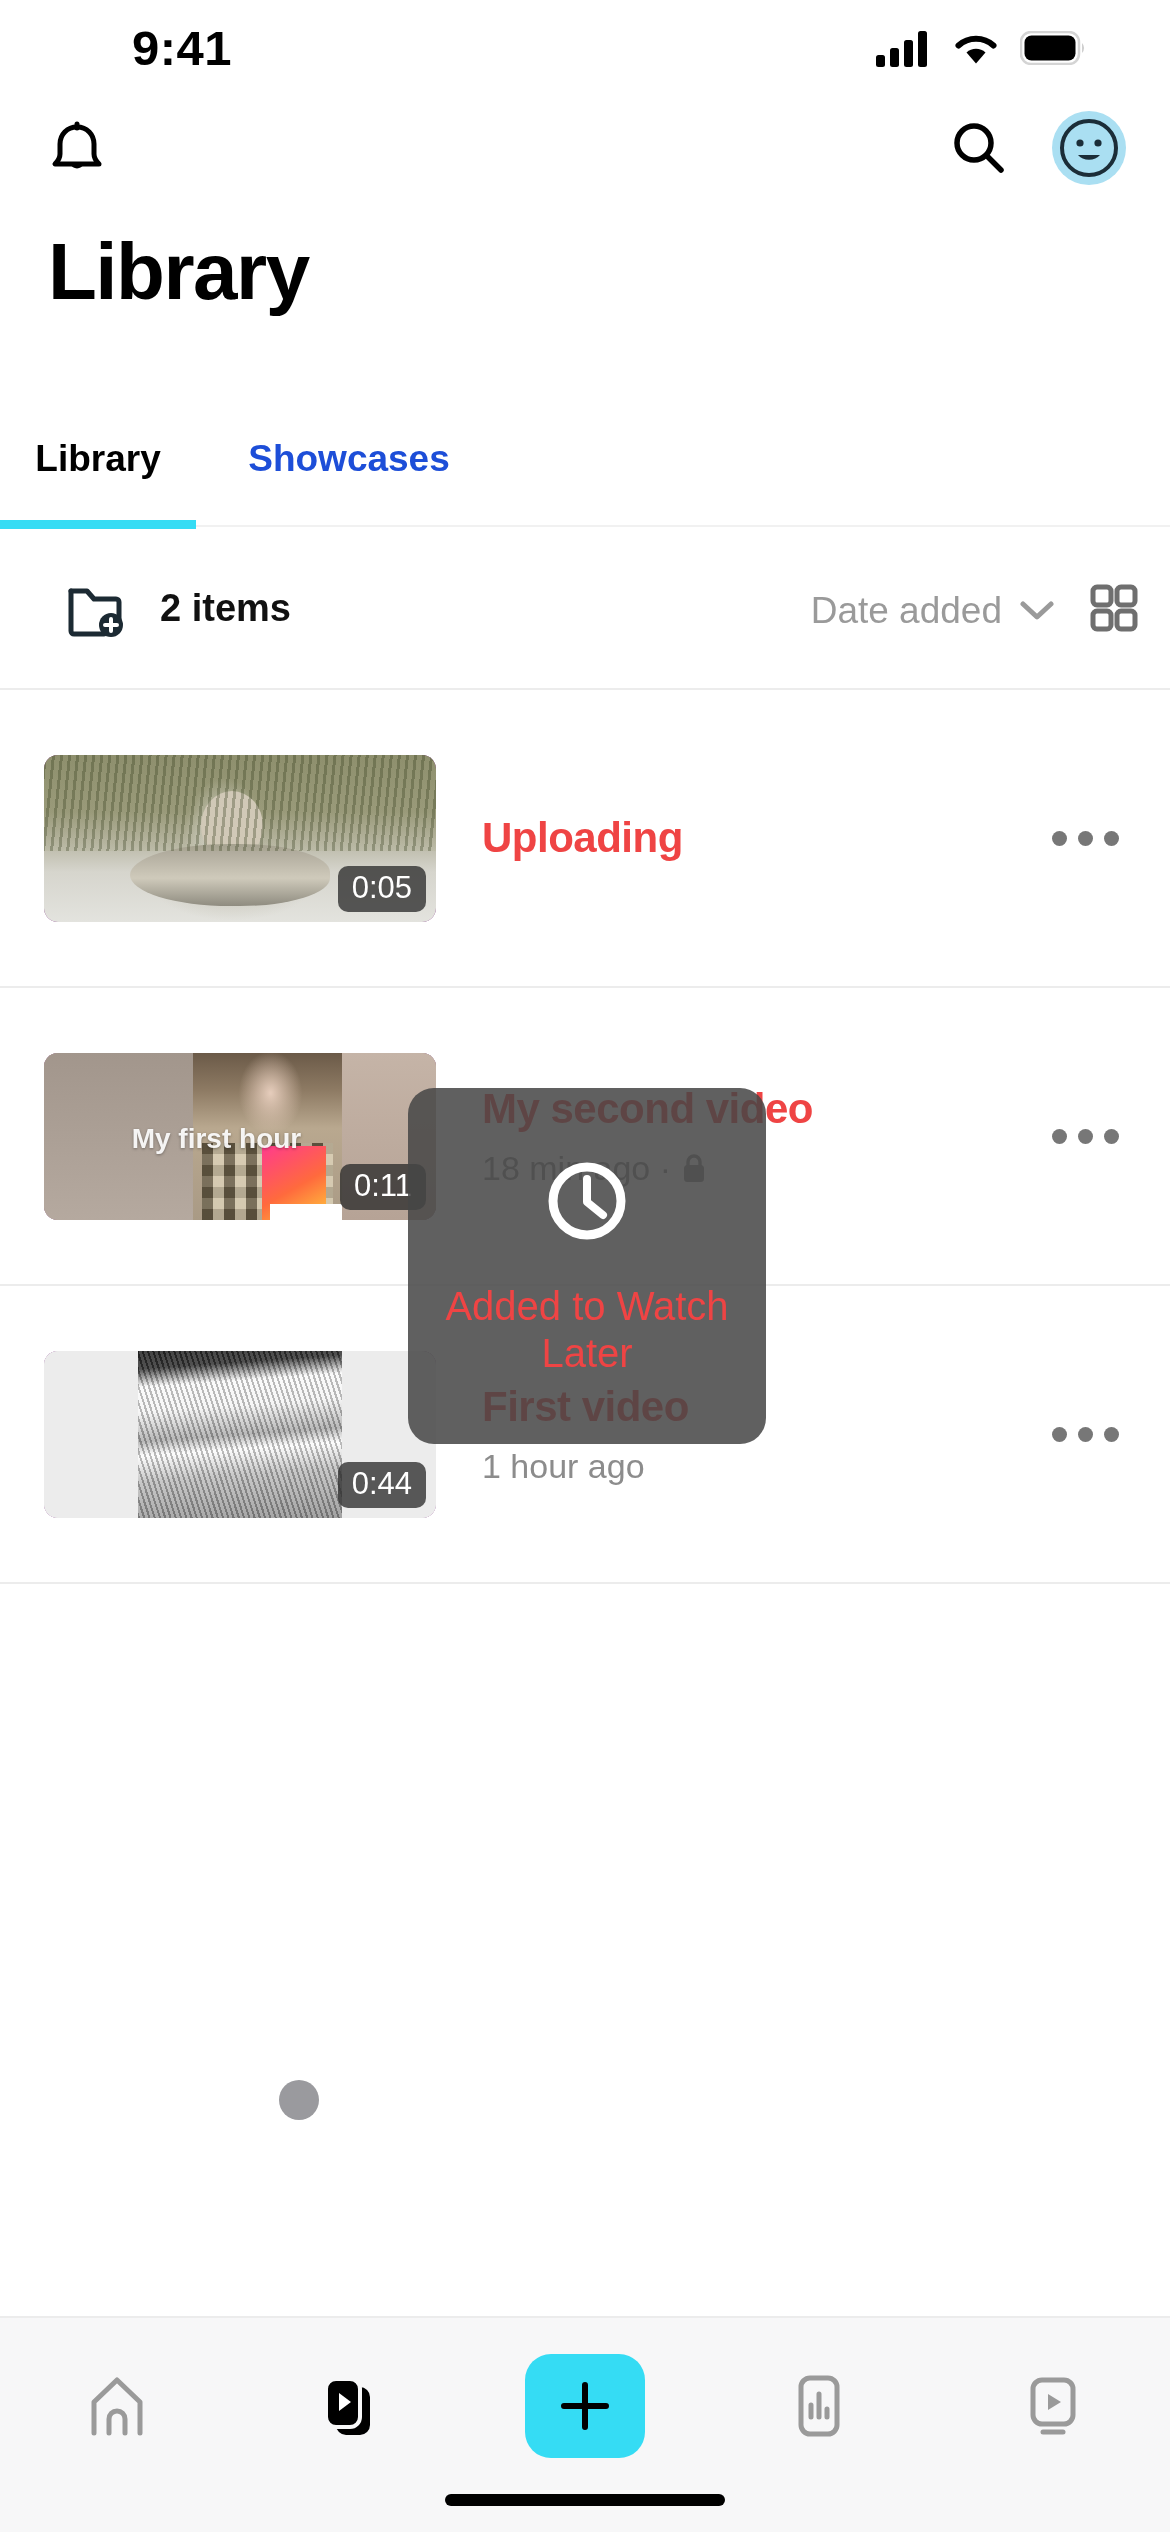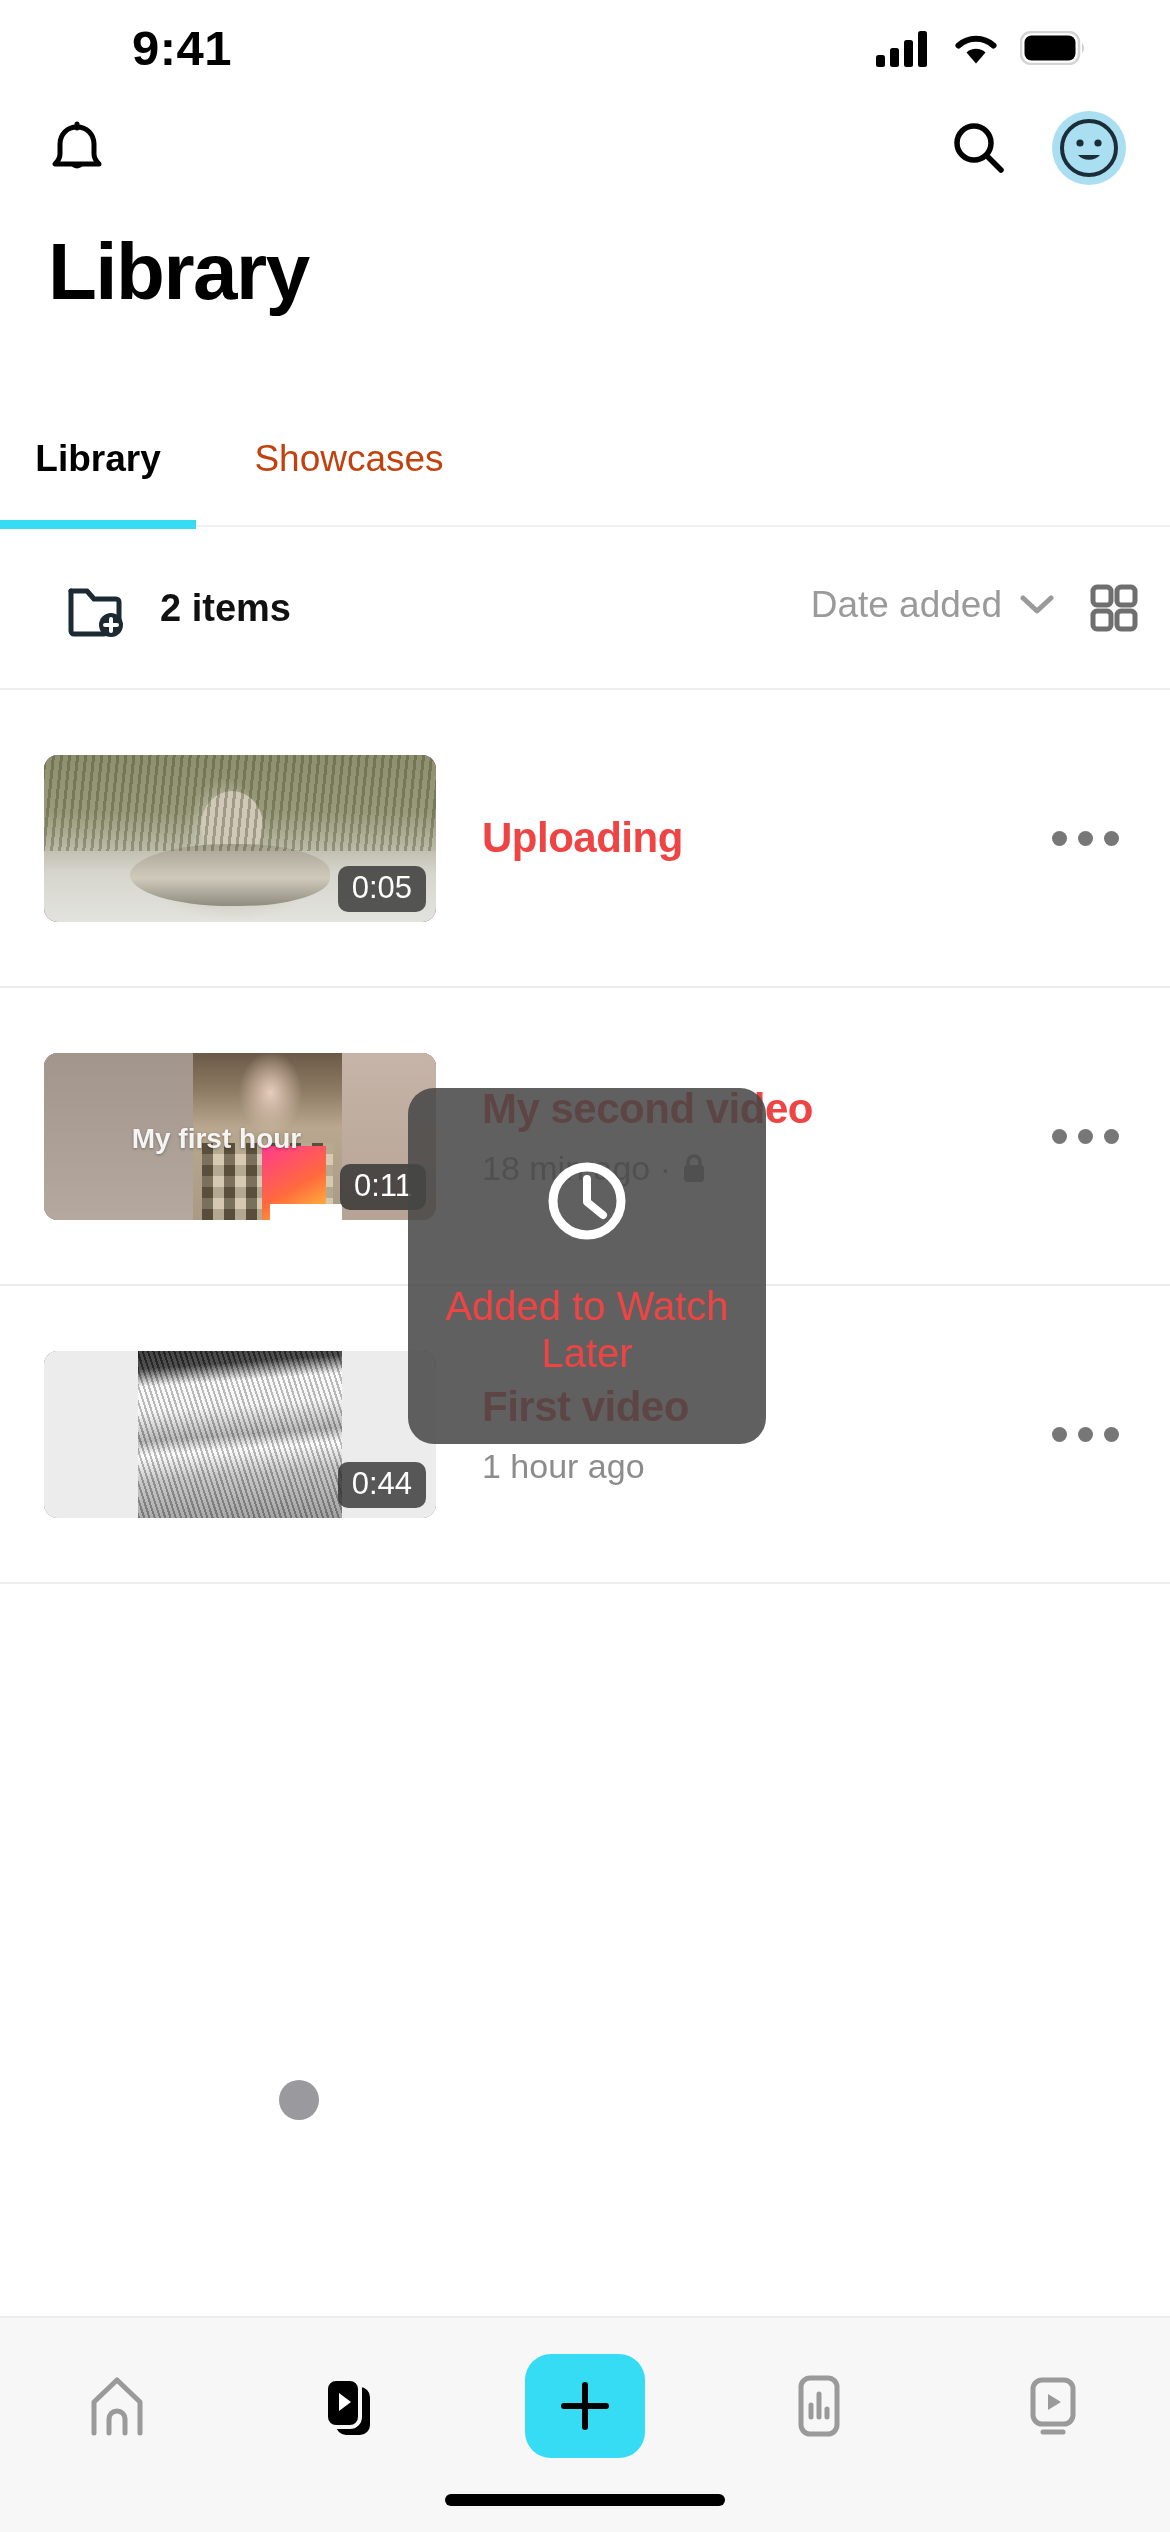--- a/index.html
+++ b/index.html
@@ -45,37 +45,37 @@
   .tabs {
     position:absolute; top:420px; left:0; right:0; height:104px;
     display:flex; align-items:flex-start;
   }
   .tab {
     height:104px; display:flex; align-items:flex-start; justify-content:center;
     padding-top:18px;
     font-size:37px; font-weight:700;
   }
   .tab.t0 { width:196px; color:#000; }
-  .tab.t1 { width:306px; color:#c2410c; font-weight:400; }
+  .tab.t1 { width:306px; color:#1d4ed8; font-weight:700; }
   .tab-underline {
     position:absolute; left:0; top:520px; width:196px; height:9px; background:#35dcf4;
   }
   .tabs-divider {
     position:absolute; left:0; top:525px; right:0; height:2px; background:#f1f1f1;
   }
 
   
   .filterbar {
     position:absolute; top:528px; left:0; right:0; height:160px;
     display:flex; align-items:center; justify-content:space-between;
     padding:0 32px 0 64px;
   }
   .filter-left { display:flex; align-items:center; gap:30px; }
   .items-count { font-size:38px; font-weight:700; color:#111; }
-  .filter-right { display:flex; align-items:flex-start; gap:36px; }
+  .filter-right { display:flex; align-items:flex-end; gap:36px; }
   .sort-label { font-size:37px; color:#9a9a9a; display:flex; align-items:center; gap:18px; }
   .list-top-divider { position:absolute; top:688px; left:0; right:0; height:2px; background:#ececec; }
 
   
   .rows { position:absolute; top:690px; left:0; right:0; }
   .row {
     position:relative; height:298px;
     display:flex; align-items:center;
     padding:0 40px 0 44px;
     border-bottom:2px solid #ececec;

